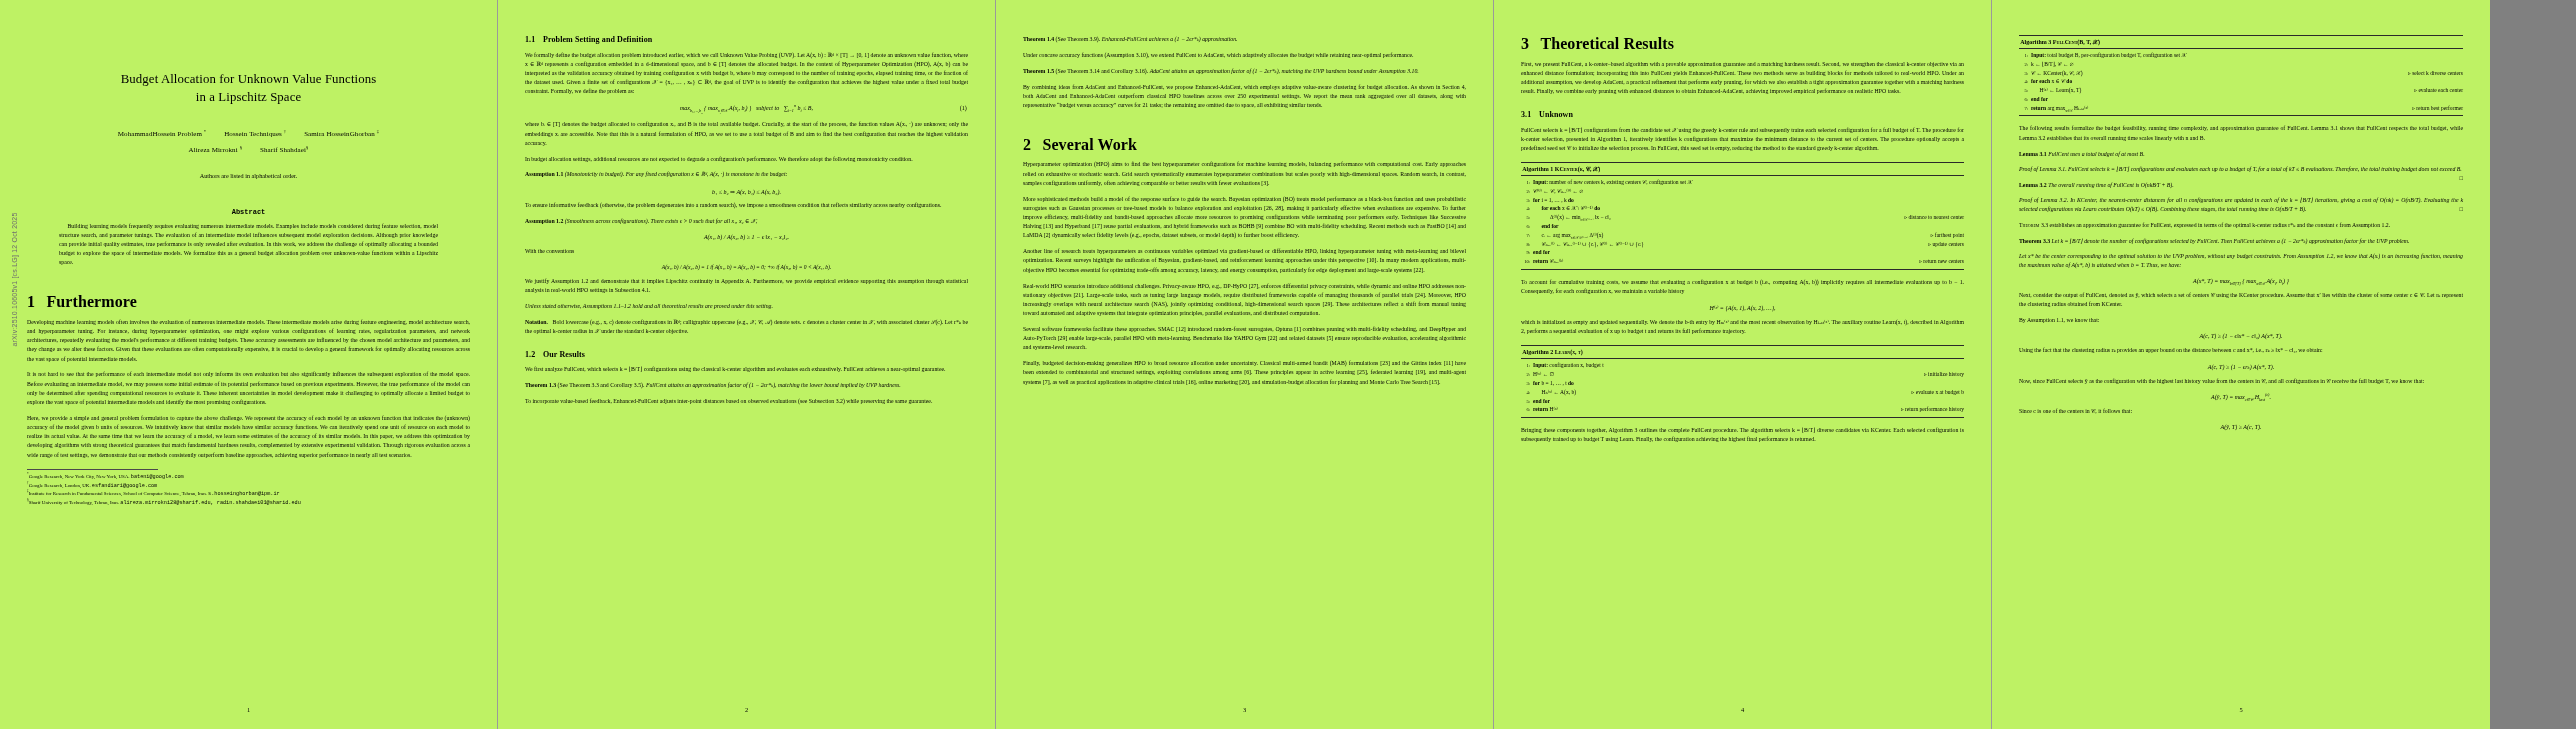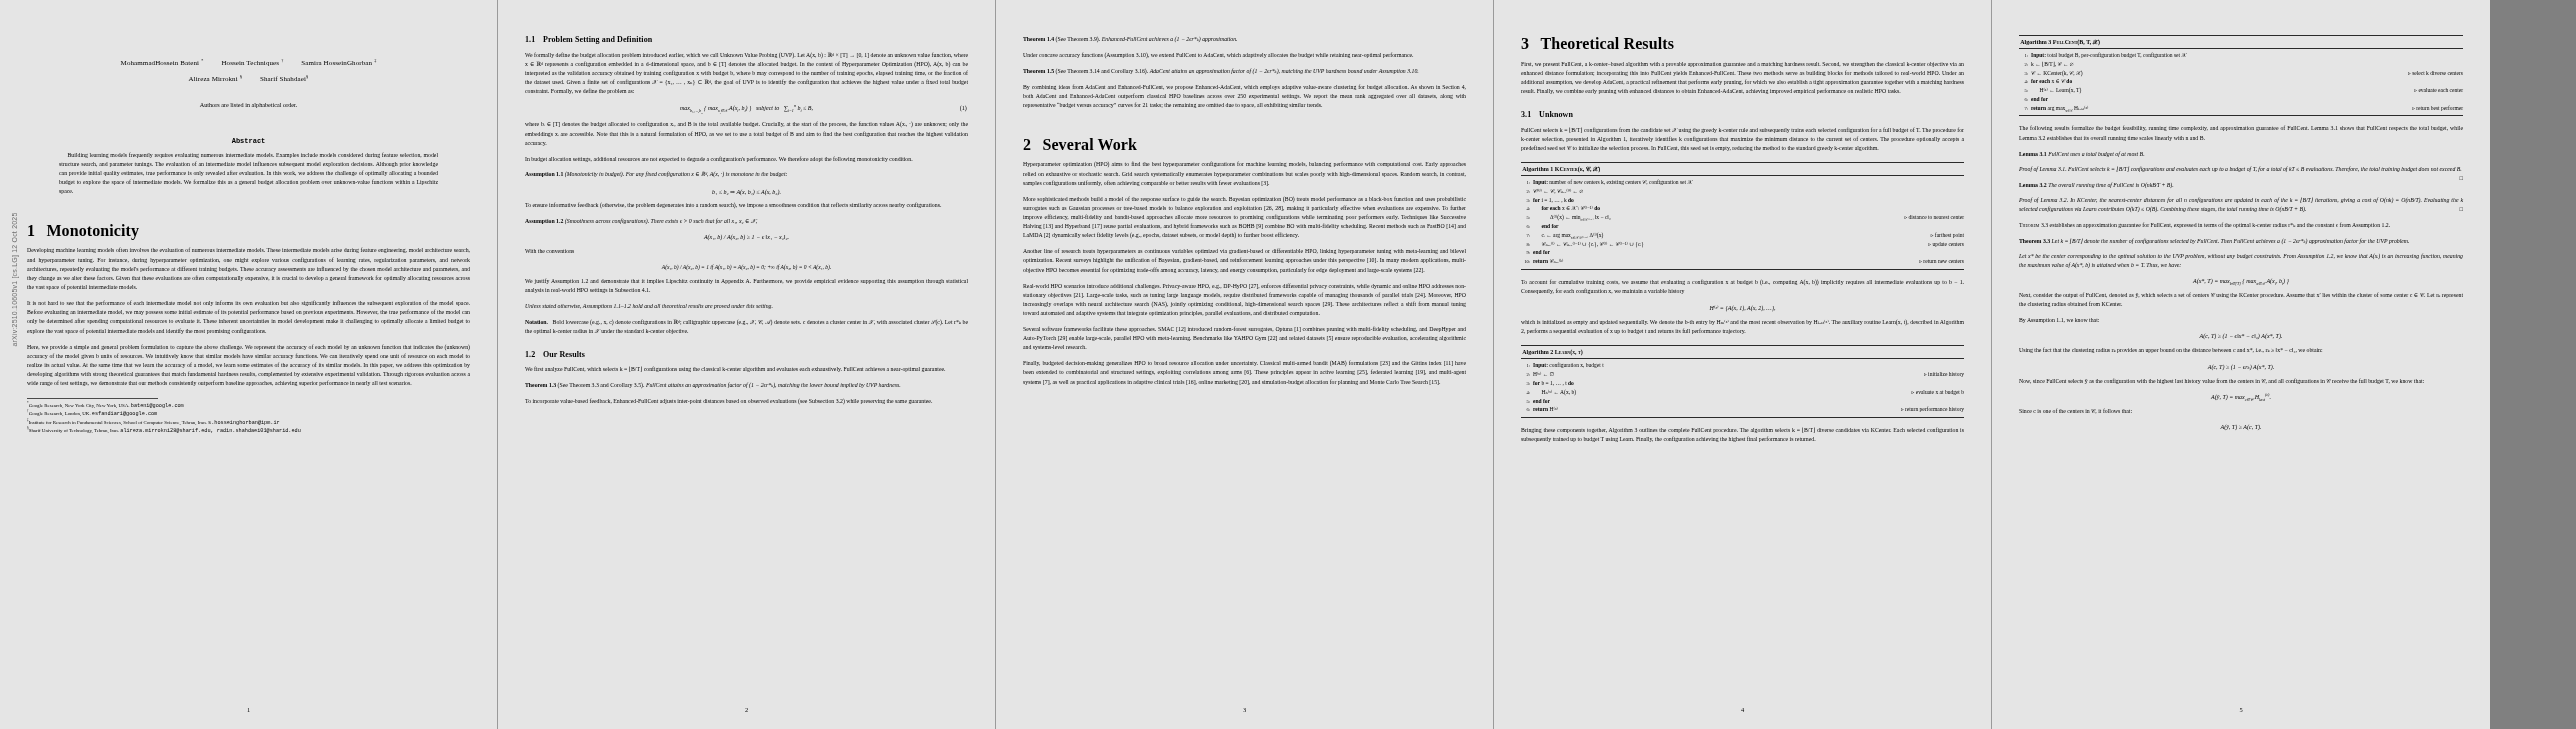--- a/index.html
+++ b/index.html
@@ -14,21 +14,21 @@
     width: 2576px; height: 729px;
     display: flex;
     flex-direction: row;
     align-items: flex-start;
     background: #808080;
   }
   .page {
     position: relative;
     width: 498px;
     height: 729px;
-    background: #e5e5e5;
+    background: #bef264;
     flex: 0 0 498px;
     overflow: hidden;
     padding: 35px 27px 20.7px 27px;
     border-right: 1.2px solid #9a9a9a;
   }
   .page:last-child { border-right: none; }
 
   .arxiv-stamp {
     position: absolute;
     left: -86px;
@@ -182,38 +182,42 @@
   sub { font-size: 0.68em; vertical-align: sub; line-height: 0; }
 </style>
 </head>
 <body>
 
 <div id="viewer">
 
   <div class="page">
     <div class="arxiv-stamp">arXiv:2510.10605v1  [cs.LG]  12 Oct 2025</div>
 
+    <div class="title">
+      <div>Budget Allocation for Unknown Value Functions</div>
+      <div>in a Lipschitz Space</div>
+    </div>
 
     <div class="authors-row">
-      <span class="au"><span>MohammadHossein Bateni</span> <sup>*</sup></span>
+      <span class="au"><span>MohammadHossein Problem</span> <sup>*</sup></span>
       <span class="au"><span>Hossein Techniques</span> <sup>†</sup></span>
       <span class="au"><span>Samira HosseinGhorban</span> <sup>‡</sup></span>
     </div>
     <div class="authors-row authors-row2">
       <span class="au"><span>Alireza Mirrokni</span> <sup>§</sup></span>
       <span class="au"><span>Sharif Shahdaei</span><sup>§</sup></span>
     </div>
 
     <div class="authors-note">Authors are listed in alphabetical order.</div>
 
     <div class="abs-head">Abstract</div>
     <div class="abs-body">Building learning models frequently requires evaluating numerous intermediate models. Examples include models considered during feature selection, model structure search, and parameter tunings. The evaluation of an intermediate model influences subsequent model exploration decisions. Although prior knowledge can provide initial quality estimates, true performance is only revealed after evaluation. In this work, we address the challenge of optimally allocating a bounded budget to explore the space of intermediate models. We formalize this as a general budget allocation problem over unknown-value functions within a Lipschitz space.</div>
 
     <h1 class="sec">
-      <span class="num">1</span><span>Monotonicity</span>
+      <span class="num">1</span><span>Furthermore</span>
     </h1>
 
     <p class="body">Developing machine learning models often involves the evaluation of numerous intermediate models. These intermediate models arise during feature engineering, model architecture search, and hyperparameter tuning. For instance, during hyperparameter optimization, one might explore various configurations of learning rates, regularization parameters, and network architectures, repeatedly evaluating the model's performance at different training budgets. These accuracy assessments are influenced by the chosen model architecture and parameters, and they change as we alter these factors. Given that these evaluations are often computationally expensive, it is crucial to develop a general framework for optimally allocating resources across the vast space of potential intermediate models.</p>
     <p class="body">It is not hard to see that the performance of each intermediate model not only informs its own evaluation but also significantly influences the subsequent exploration of the model space. Before evaluating an intermediate model, we may possess some initial estimate of its potential performance based on previous experiments. However, the true performance of the model can only be determined after spending computational resources to evaluate it. These inherent uncertainties in model development make it challenging to optimally allocate a limited budget to explore the vast space of potential intermediate models and identify the most promising configurations.</p>
     <p class="body">Here, we provide a simple and general problem formulation to capture the above challenge. We represent the accuracy of each model by an unknown function that indicates the (unknown) accuracy of the model given b units of resources. We intuitively know that similar models have similar accuracy functions. We can iteratively spend one unit of resource on each model to realize its actual value. At the same time that we learn the accuracy of a model, we learn some estimates of the accuracy of its similar models. In this paper, we address this optimization by developing algorithms with strong theoretical guarantees that match fundamental hardness results, complemented by extensive experimental validation. Through rigorous evaluation across a wide range of test settings, we demonstrate that our methods consistently outperform baseline approaches, achieving superior performance in nearly all test scenarios.</p>
 
     <div class="footrule"></div>
     <div class="footnotes">
       <div><sup>*</sup><span>Google Research, New York City, New York, USA.</span> <span class="mono">bateni@google.com</span></div>
       <div><sup>†</sup><span>Google Research, London, UK.</span> <span class="mono">esfandiari@google.com</span></div>

